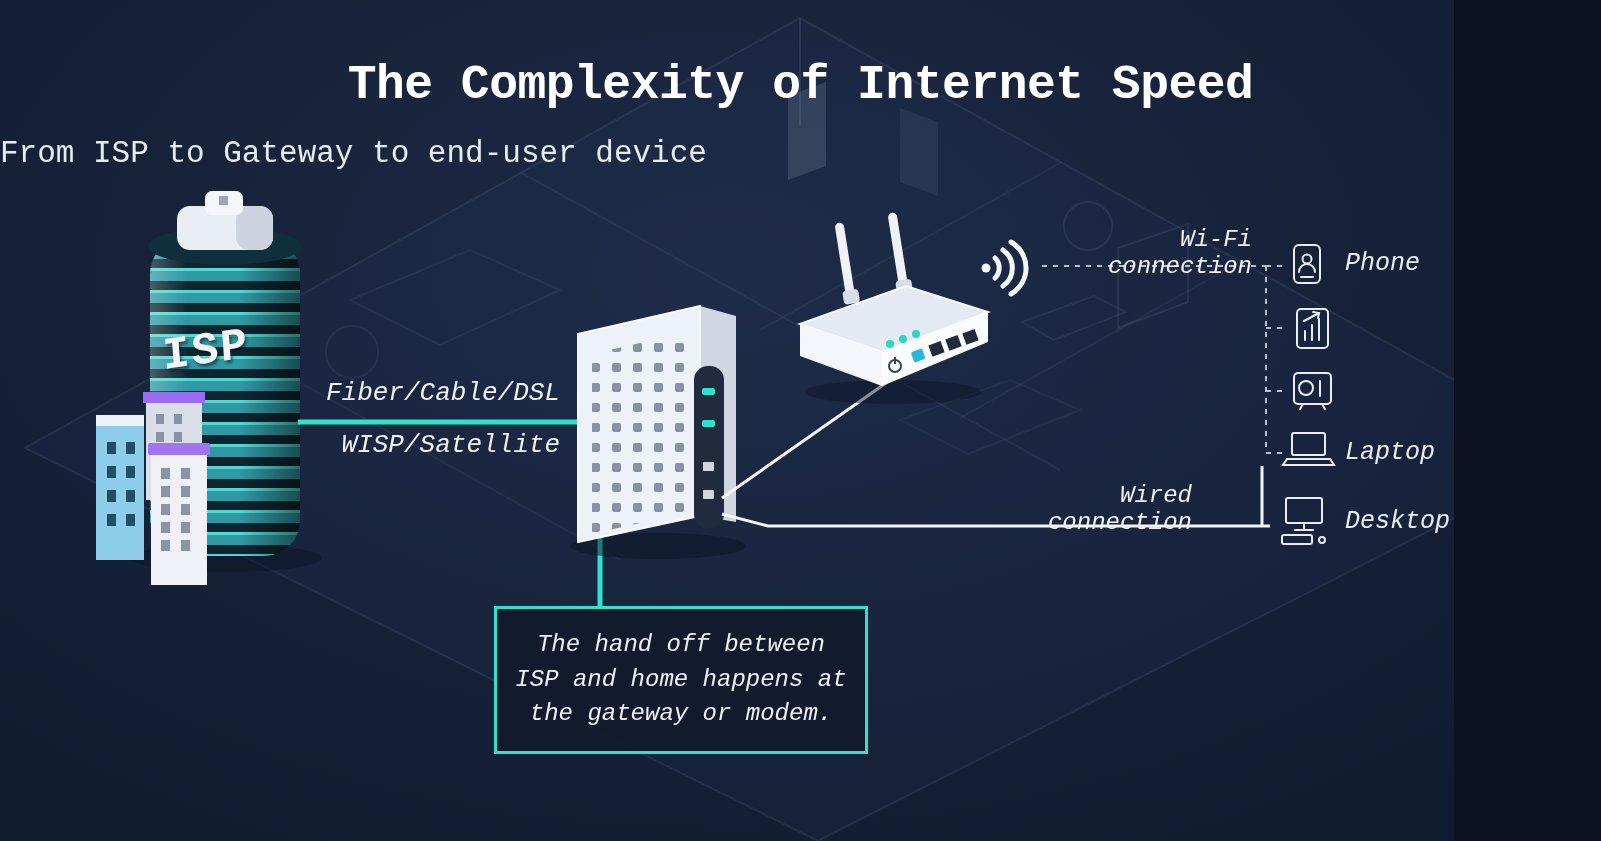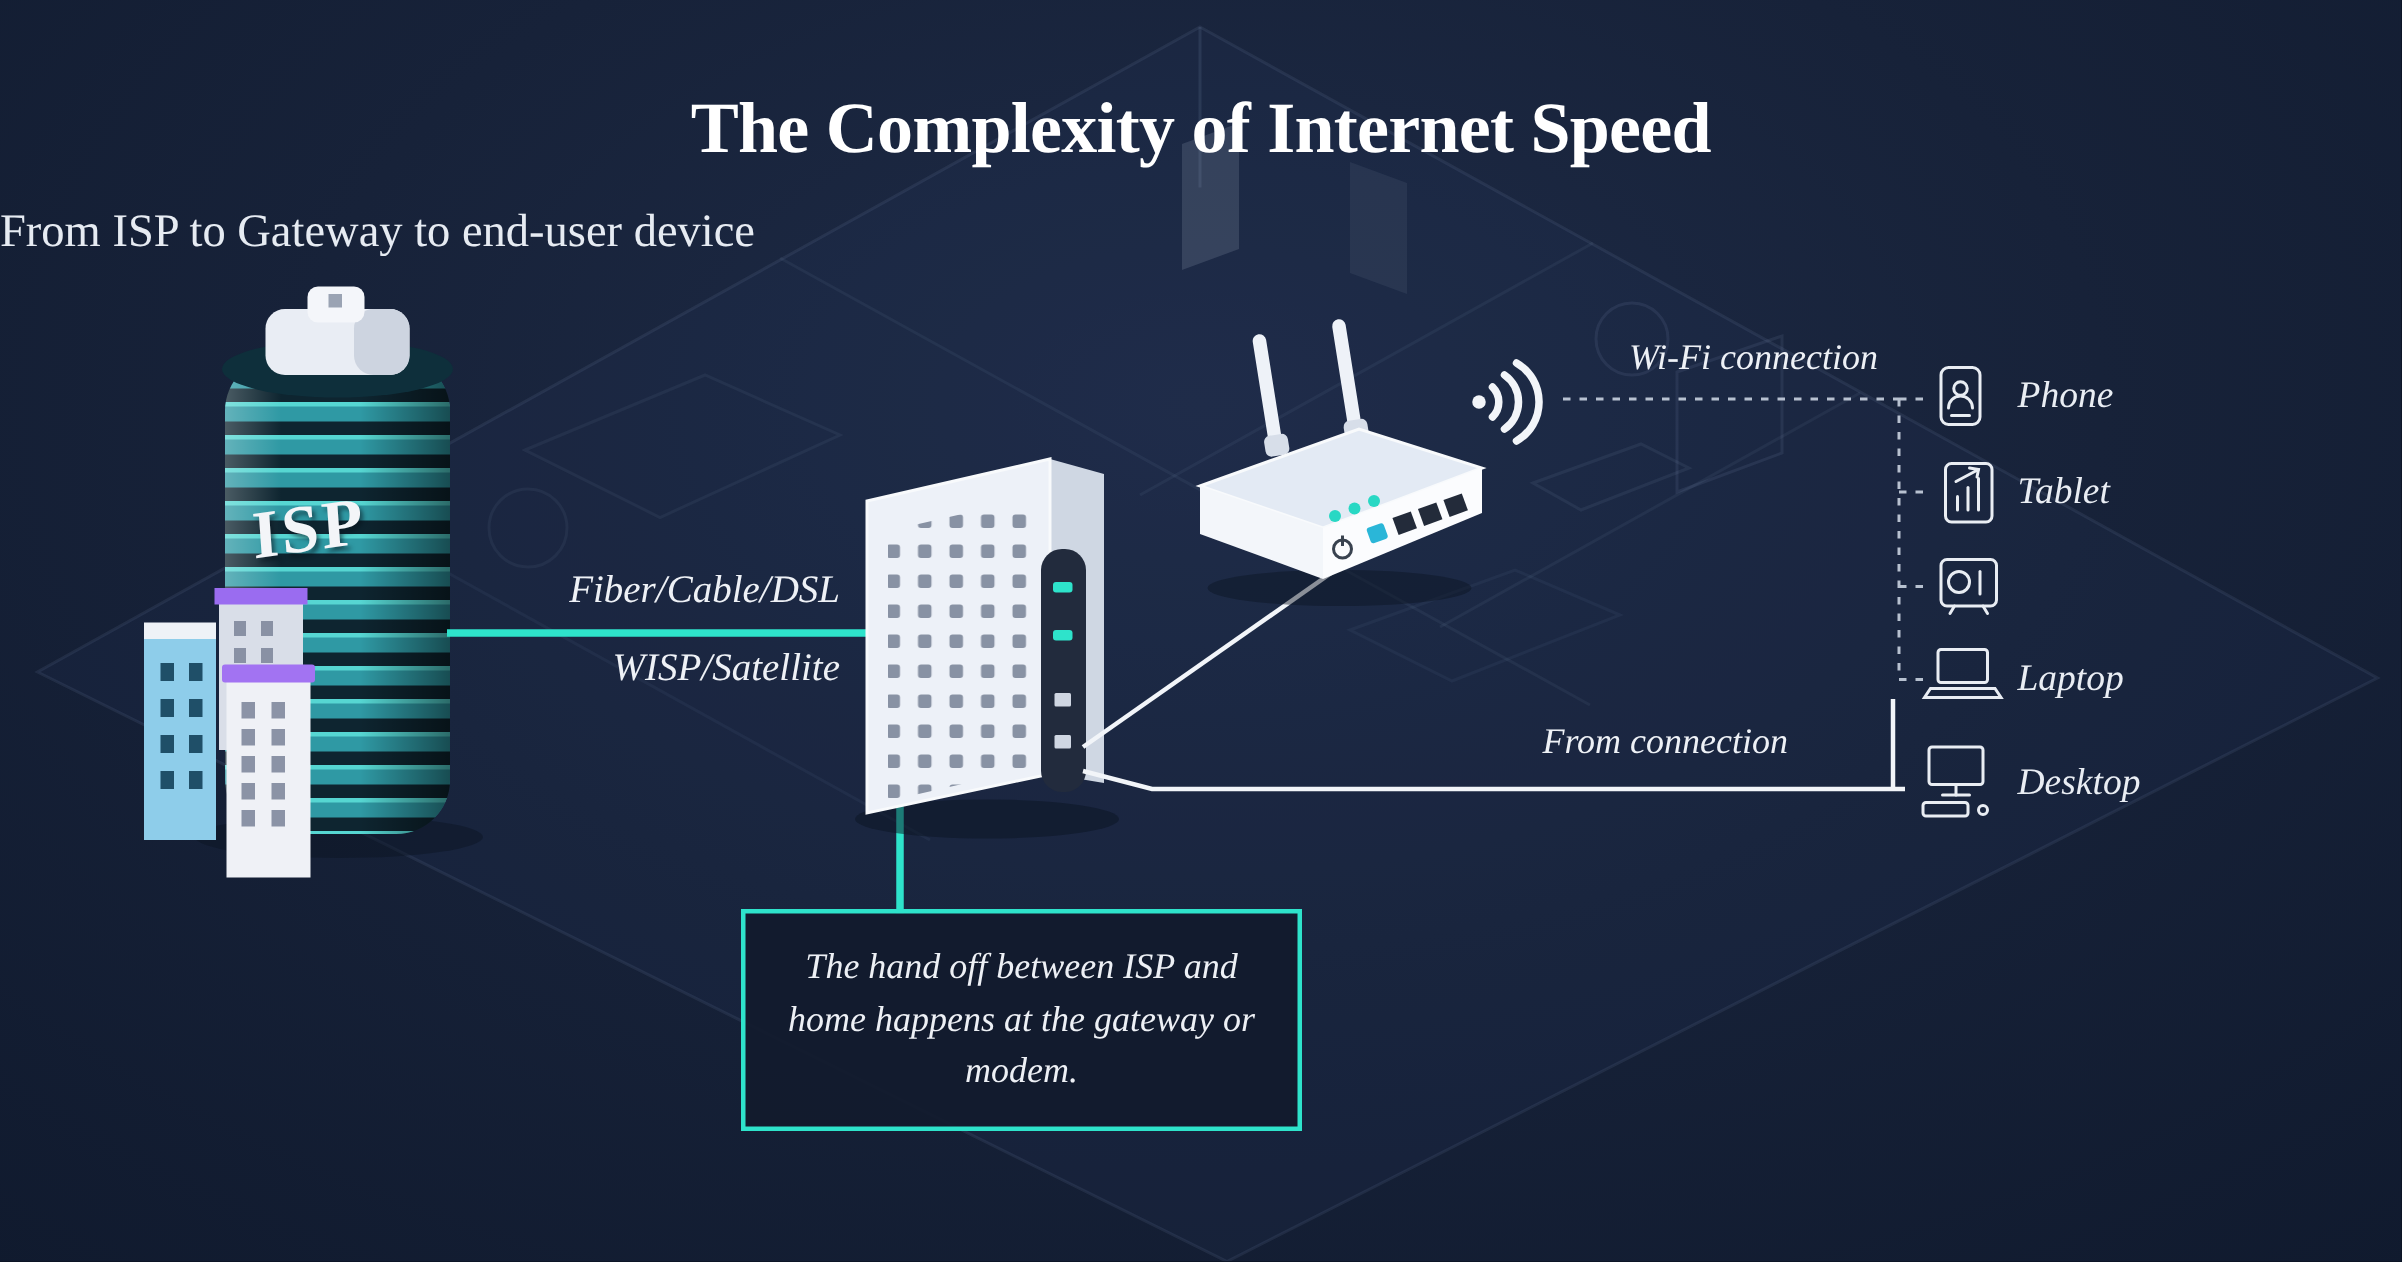--- a/index.html
+++ b/index.html
@@ -1,19 +1,19 @@
 <!DOCTYPE html>
 <html><head>
 <meta charset="utf-8">
 <style>
   html,body{margin:0;padding:0;background:#0b1222;}
   .canvas{
-    position:relative;width:1601px;height:841px;overflow:hidden;
+    position:relative;width:1454px;height:841px;overflow:hidden;
     background:radial-gradient(1250px 760px at 50% 32%, #1e2b47 0%, #172239 48%, #101a2e 100%);
-    font-family:Liberation Serif, serif;
+    font-family:Liberation Mono, monospace;
   }
   .art{position:absolute;left:0;top:0;width:1601px;height:841px;}
   .txt{position:absolute;color:#eef1f6;}
   .title{
     left:0;top:58px;width:1601px;text-align:center;
     font-size:48px;font-weight:bold;letter-spacing:-0.5px;color:#ffffff;
   }
   .subtitle{
     left:0;top:136px;width:1601px;text-align:left;
     font-size:31px;font-weight:normal;color:#e6ebf2;
@@ -223,24 +223,23 @@
     </g>
   </svg>
 
   <div class="txt title">The Complexity of Internet Speed</div>
   <div class="txt subtitle">From ISP to Gateway to end-user device</div>
   <div class="txt isp-label">ISP</div>
 
   <div class="txt conn-label wisp">WISP/Satellite</div>
   <div class="txt conn-label fiber">Fiber/Cable/DSL</div>
   <div class="txt conn-label wifi-label">Wi-Fi connection</div>
-  <div class="txt conn-label wired-label">From connection</div>
+  <div class="txt conn-label wired-label">Wired connection</div>
 
   <div class="device-label" style="top:248px;">Phone</div>
-  <div class="device-label" style="top:312px;">Tablet</div>
   <div class="device-label" style="top:437px;">Laptop</div>
   <div class="device-label" style="top:506px;">Desktop</div>
 
   <div class="callout">
     <p>The hand off between ISP and home happens at the gateway or modem.</p>
   </div>
 
 </div>
 
 </body></html>

